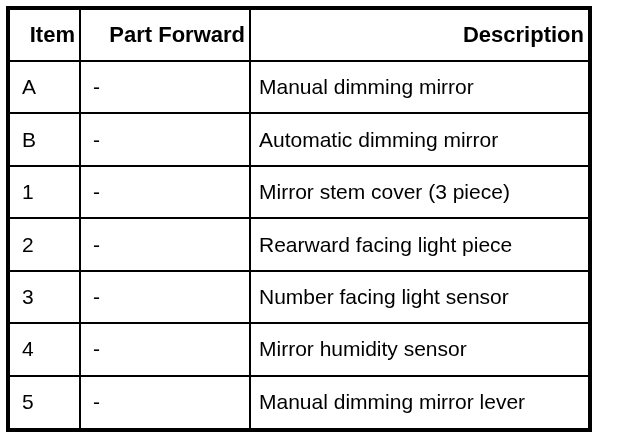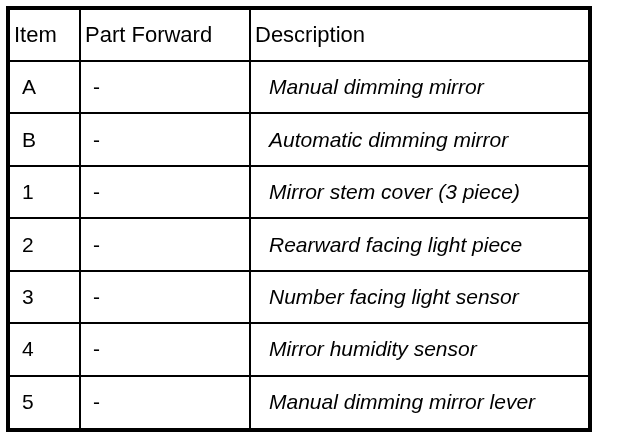--- a/index.html
+++ b/index.html
@@ -31,33 +31,33 @@
   }
   table.parts th,
   table.parts td {
     border: 2px solid #000000;
     vertical-align: middle;
     overflow: hidden;
     white-space: nowrap;
   }
   table.parts th {
     font-size: 22px;
-    font-weight: normal;
-    text-align: left;
+    font-weight: bold;
+    text-align: right;
     height: 50px;
     padding: 0 4px;
   }
   table.parts td {
     font-size: 21px;
     font-weight: normal;
     text-align: left;
   }
   td.col-item        { padding-left: 12px; }
   td.col-part-number { padding-left: 12px; }
-  td.col-description { padding-left: 18px; font-style: italic; }
+  td.col-description { padding-left: 8px; }
 </style>
 </head>
 <body>
 
 <div class="page">
   <table class="parts">
     <colgroup>
       <col style="width:72px">
       <col style="width:170px">
       <col style="width:340px">

